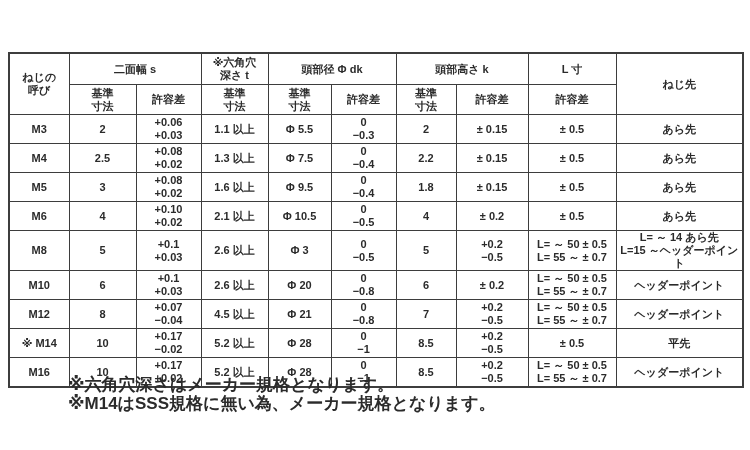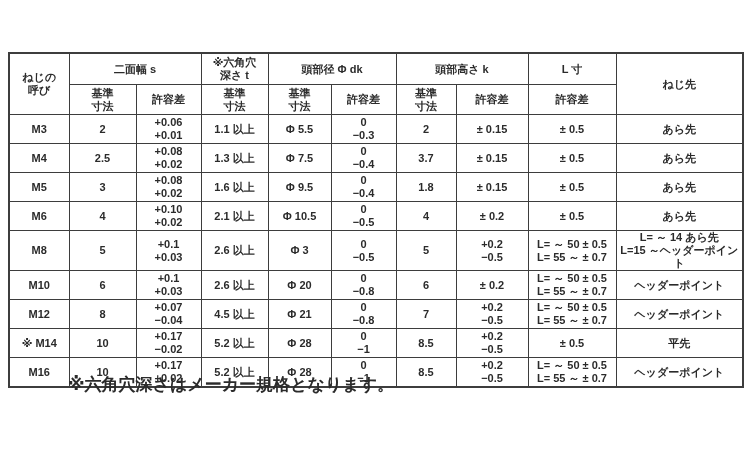--- a/index.html
+++ b/index.html
@@ -100,40 +100,40 @@
 寸法</th>
         <th>許容差</th>
         <th>許容差</th>
       </tr>
     </thead>
     <tbody>
       <tr>
         <td>M3</td>
         <td>2</td>
         <td>+0.06
-+0.01</td>
++0.03</td>
         <td>1.1 以上</td>
         <td>Φ 5.5</td>
         <td>0
 −0.3</td>
         <td>2</td>
         <td>± 0.15</td>
         <td>± 0.5</td>
         <td>あら先</td>
       </tr>
       <tr>
         <td>M4</td>
         <td>2.5</td>
         <td>+0.08
 +0.02</td>
         <td>1.3 以上</td>
         <td>Φ 7.5</td>
         <td>0
 −0.4</td>
-        <td>3.7</td>
+        <td>2.2</td>
         <td>± 0.15</td>
         <td>± 0.5</td>
         <td>あら先</td>
       </tr>
       <tr>
         <td>M5</td>
         <td>3</td>
         <td>+0.08
 +0.02</td>
         <td>1.6 以上</td>
@@ -236,15 +236,16 @@
 −0.5</td>
         <td>L= ～ 50 ± 0.5
 L= 55 ～ ± 0.7</td>
         <td>ヘッダーポイント</td>
       </tr>
     </tbody>
   </table>
 
   <div class="footnotes">
     <p>※六角穴深さはメーカー規格となります。</p>
+    <p>※M14はSSS規格に無い為、メーカー規格となります。</p>
   </div>
 
 </div>
 
 </body></html>

